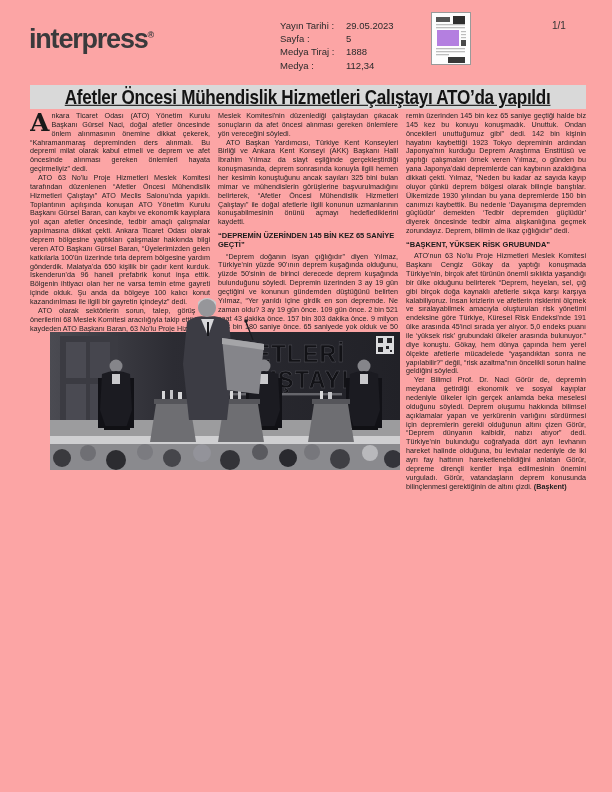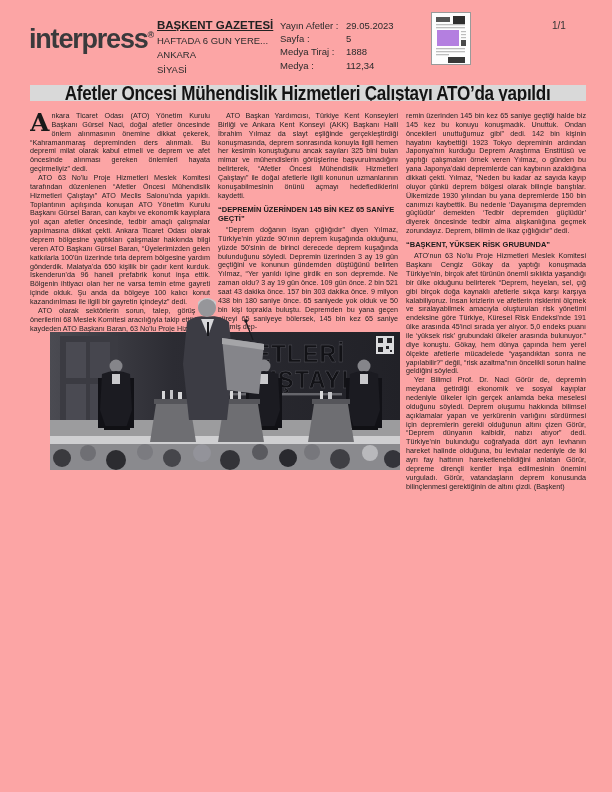--- a/index.html
+++ b/index.html
@@ -18,22 +18,22 @@
   .pub-line{font-size:9.5px;margin-top:3.5px;color:#2b2b2b;}
   .meta{position:absolute;left:280px;top:20px;font-size:9.5px;color:#2b2b2b;}
   .meta-row{display:flex;height:13.2px;align-items:flex-start;}
   .meta-label{width:66px;}
   .meta-value{}
   .thumb{position:absolute;left:431px;top:12px;}
   .pageind{position:absolute;left:552px;top:20px;font-size:10px;color:#333;}
 
   
   .headline-bar{
-    position:absolute;left:30px;top:85px;width:556px;height:16px;background:#d9d9d9;
-    display:flex;align-items:center;justify-content:center;overflow:hidden;
+    position:absolute;left:30px;top:85px;width:556px;height:24px;background:#d9d9d9;
+    display:flex;align-items:center;justify-content:center;overflow:hidden;text-decoration:underline;
   }
   .headline-bar h1{
     margin:0;font-size:18px;font-weight:bold;color:#141414;white-space:nowrap;
     letter-spacing:-0.3px;transform:scale(0.95,1.12);
   }
 
   
   .col{
     position:absolute;top:112px;width:180px;font-size:7.2px;line-height:1.23;
     text-align:justify;color:#242424;
@@ -44,47 +44,41 @@
   .c2{left:218px;height:224px;overflow:hidden;}
   .c3{left:406px;width:180px;}
   .subhead{
     font-weight:bold;text-align:left;text-indent:0 !important;
     margin:4px 0 3px 0 !important;font-size:7.5px;color:#1a1a1a;
   }
   .dropcap{
     float:left;font-family:"DejaVu Serif", serif;font-size:25px;line-height:20px;
     font-weight:bold;margin:1px 2px 0 0;color:#1a1a1a;
   }
-  .byline{font-weight:normal;}
+  .byline{font-weight:bold;}
 
   
   .photo{position:absolute;left:50px;top:292px;width:350px;height:178px;}
   .photo svg{display:block;}
   .bdrop-text{
     font-family:"Liberation Sans",sans-serif;font-weight:bold;fill:#121216;
     stroke:#55555c;stroke-width:0.4px;letter-spacing:1.5px;
   }
 </style>
 </head>
 <body>
 
 <div class="page">
 
   <div class="logo"><span>interpress</span><sup>®</sup></div>
 
-  <div class="pub">
-    <div class="pub-name">BAŞKENT GAZETESİ</div>
-    <div class="pub-line">HAFTADA 6 GUN YERE...</div>
-    <div class="pub-line">ANKARA</div>
-    <div class="pub-line">SİYASİ</div>
-  </div>
 
   <div class="meta">
     <div class="meta-row">
-      <span class="meta-label">Yayın Afetler :</span>
+      <span class="meta-label">Yayın Tarihi :</span>
       <span class="meta-value">29.05.2023</span>
     </div>
     <div class="meta-row">
       <span class="meta-label">Sayfa :</span>
       <span class="meta-value">5</span>
     </div>
     <div class="meta-row">
       <span class="meta-label">Medya Tiraj :</span>
       <span class="meta-value">1888</span>
     </div>
@@ -119,20 +113,21 @@
     <h1>Afetler Öncesi Mühendislik Hizmetleri Çalıştayı ATO’da yapıldı</h1>
   </div>
 
   <div class="col c1">
     <p class="lead"><span class="dropcap">A</span><span>nkara Ticaret Odası (ATO) Yönetim Kurulu Başkanı Gürsel Naci, doğal afetler öncesinde önlem alınmasının önemine dikkat çekerek, “Kahramanmaraş depreminden ders alınmalı. Bu depremi milat olarak kabul etmeli ve deprem ve afet öncesinde alınması gereken önlemleri hayata geçirmeliyiz” dedi.</span></p>
     <p>ATO 63 No'lu Proje Hizmetleri Meslek Komitesi tarafından düzenlenen “Afetler Öncesi Mühendislik Hizmetleri Çalıştayı” ATO Meclis Salonu'nda yapıldı. Toplantının açılışında konuşan ATO Yönetim Kurulu Başkanı Gürsel Baran, can kaybı ve ekonomik kayıplara yol açan afetler öncesinde, tedbir amaçlı çalışmalar yapılmasına dikkat çekti. Ankara Ticaret Odası olarak deprem bölgesine yaptıkları çalışmalar hakkında bilgi veren ATO Başkanı Gürsel Baran, “Üyelerimizden gelen katkılarla 100'ün üzerinde tırla deprem bölgesine yardım gönderdik. Malatya'da 650 kişilik bir çadır kent kurduk. İskenderun'da 96 haneli prefabrik konut inşa ettik. Bölgenin ihtiyacı olan her ne varsa temin etme gayreti içinde olduk. Şu anda da bölgeye 100 kalıcı konut kazandırılması ile ilgili bir gayretin içindeyiz” dedi.</p>
     <p>ATO olarak sektörlerin sorun, talep, görüş ve önerilerini 68 Meslek Komitesi aracılığıyla takip ettiklerini kaydeden ATO Başkanı Baran, 63 No'lu Proje Hizmetleri</p>
   </div>
 
   <div class="col c2">
+    <p class="lead">Meslek Komitesi'nin düzenlediği çalıştaydan çıkacak sonuçların da afet öncesi alınması gereken önlemlere yön vereceğini söyledi.</p>
     <p>ATO Başkan Yardımcısı, Türkiye Kent Konseyleri Birliği ve Ankara Kent Konseyi (AKK) Başkanı Halil İbrahim Yılmaz da slayt eşliğinde gerçekleştirdiği konuşmasında, deprem sonrasında konuyla ilgili hemen her kesimin konuştuğunu ancak sayıları 325 bini bulan mimar ve mühendislerin görüşlerine başvurulmadığını belirterek, “Afetler Öncesi Mühendislik Hizmetleri Çalıştayı” ile doğal afetlerle ilgili konunun uzmanlarının konuşabilmesinin önünü açmayı hedeflediklerini kaydetti.</p>
     <p class="subhead">“DEPREMİN ÜZERİNDEN 145 BİN KEZ 65 SANİYE GEÇTİ”</p>
     <p>“Deprem doğanın isyan çığlığıdır” diyen Yılmaz, Türkiye'nin yüzde 90'ının deprem kuşağında olduğunu, yüzde 50'sinin de birinci derecede deprem kuşağında bulunduğunu söyledi. Depremin üzerinden 3 ay 19 gün geçtiğini ve konunun gündemden düştüğünü belirten Yılmaz, “Yer yarıldı içine girdik en son depremde. Ne zaman oldu? 3 ay 19 gün önce. 109 gün önce. 2 bin 521 saat 43 dakika önce. 157 bin 303 dakika önce. 9 milyon 438 bin 180 saniye önce. 65 saniyede yok olduk ve 50 bin kişi toprakla buluştu. Depremden bu yana geçen süreyi 65 saniyeye bölersek, 145 bin kez 65 saniye geçmiş dep-</p>
   </div>
 
   <div class="col c3">
     <p class="lead">remin üzerinden 145 bin kez 65 saniye geçtiği halde biz 145 kez bu konuyu konuşmadık. Unuttuk. Ondan öncekileri unuttuğumuz gibi” dedi. 142 bin kişinin hayatını kaybettiği 1923 Tokyo depreminin ardından Japonya'nın kurduğu Deprem Araştırma Enstitüsü ve yaptığı çalışmaları örnek veren Yılmaz, o günden bu yana Japonya'daki depremlerde can kaybının azaldığına dikkati çekti. Yılmaz, “Neden bu kadar az sayıda kayıp oluyor çünkü deprem bölgesi olarak bilinçle barıştılar. Ülkemizde 1930 yılından bu yana depremlerde 150 bin canımızı kaybettik. Bu nedenle ‘Dayanışma depremden güçlüdür’ demekten ‘Tedbir depremden güçlüdür’ diyerek öncesinde tedbir alma alışkanlığına geçmek zorundayız. Deprem, bilimin de ikaz çığlığıdır” dedi.</p>
     <p class="subhead">“BAŞKENT, YÜKSEK RİSK GRUBUNDA”</p>
     <p>ATO'nun 63 No'lu Proje Hizmetleri Meslek Komitesi Başkanı Cengiz Gökay da yaptığı konuşmada Türkiye'nin, birçok afet türünün önemli sıklıkta yaşandığı bir ülke olduğunu belirterek “Deprem, heyelan, sel, çığ gibi birçok doğa kaynaklı afetlerle sıkça karşı karşıya kalabiliyoruz. İnsan krizlerin ve afetlerin risklerini ölçmek ve sıralayabilmek amacıyla oluşturulan risk yönetimi endeksine göre Türkiye, Küresel Risk Endeksi'nde 191 ülke arasında 45'inci sırada yer alıyor. 5,0 endeks puanı ile ‘yüksek risk’ grubundaki ülkeler arasında bulunuyor.” diye konuştu. Gökay, hem dünya çapında hem yerel ölçekte afetlerle mücadelede “yaşandıktan sonra ne yapılabilir?” değil, “risk azaltma”nın öncelikli sorun haline geldiğini söyledi.</p>
     <p><span>Yer Bilimci Prof. Dr. Naci Görür de, depremin meydana getirdiği ekonomik ve sosyal kayıplar nedeniyle ülkeler için gerçek anlamda beka meselesi olduğunu söyledi. Deprem oluşumu hakkında bilimsel açıklamalar yapan ve yerkürenin varlığını sürdürmesi için depremlerin gerekli olduğunun altını çizen Görür, “Deprem dünyanın kalbidir, nabzı atıyor” dedi. Türkiye'nin bulunduğu coğrafyada dört ayrı levhanın hareket halinde olduğuna, bu levhalar nedeniyle de iki ayrı fay hattının hareketlenebildiğini anlatan Görür, depreme dirençli kentler inşa edilmesinin önemini vurguladı. Görür, vatandaşların deprem konusunda bilinçlenmesi gerektiğinin de altını çizdi.</span> <span class="byline">(Başkent)</span></p>

